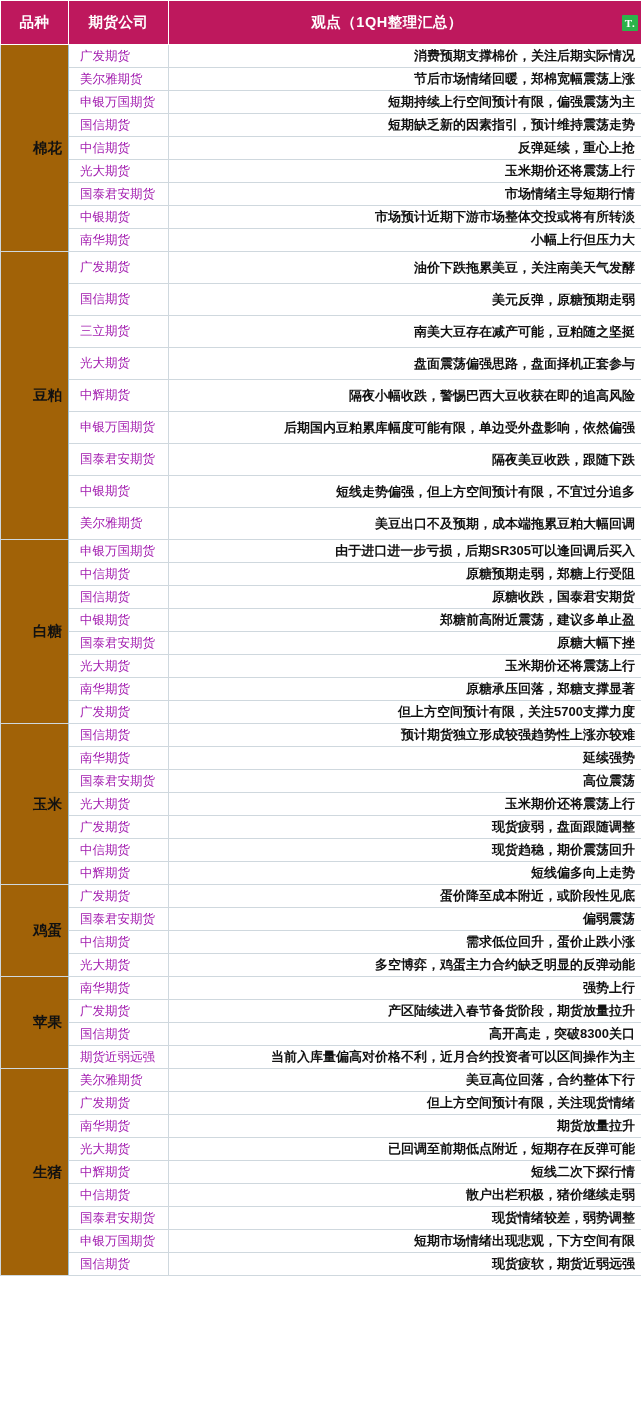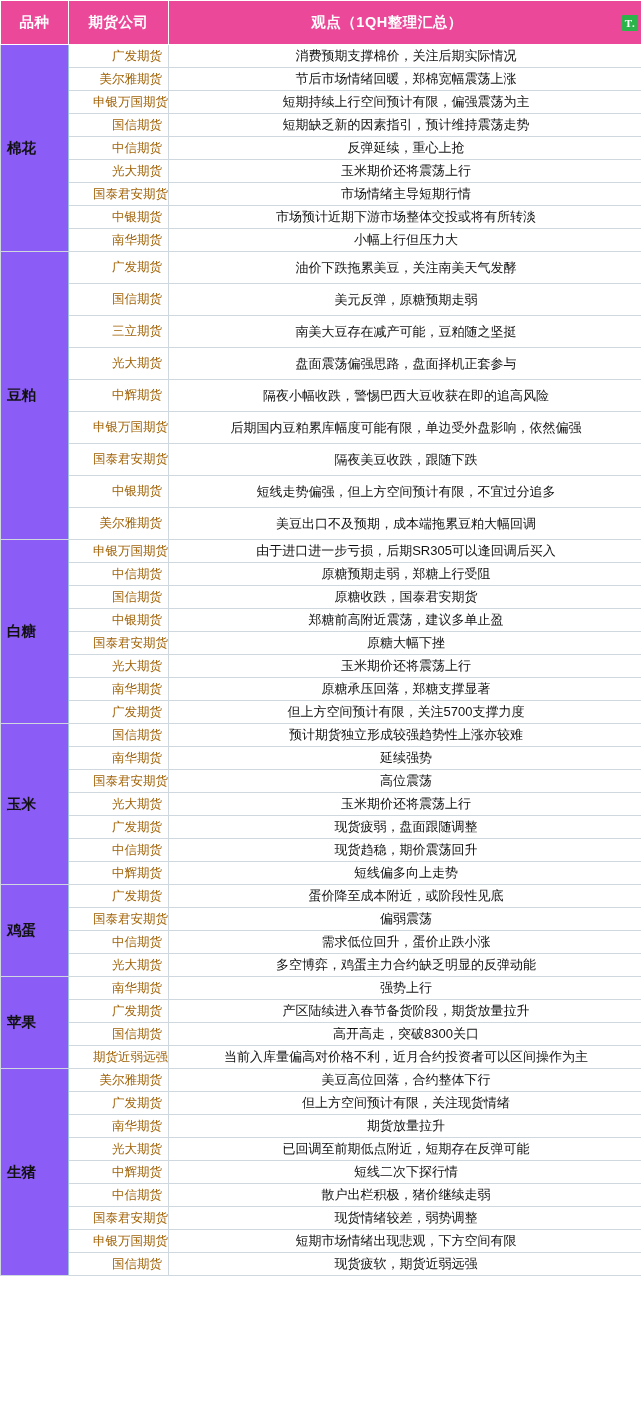--- a/index.html
+++ b/index.html
@@ -14,21 +14,21 @@
   table.sheet {
     width: 641px;
     border-collapse: collapse;
     table-layout: fixed;
   }
   col.c-variety { width: 68px; }
   col.c-company { width: 100px; }
   col.c-view   { width: 473px; }
 
   thead th {
-    background: #ec4899;
+    background: #be185d;
     color: #ffffff;
     font-weight: bold;
     font-size: 14.5px;
     height: 44px;
     border: 1px solid #ffffff;
     text-align: center;
     letter-spacing: 0.5px;
     position: relative;
   }
   thead th.head-view { padding-right: 37px; }
@@ -52,39 +52,40 @@
 
   td {
     border: 1px solid #cfd8de;
     padding: 0 6px;
     height: 23px;
     vertical-align: middle;
     white-space: nowrap;
     overflow: hidden;
   }
   td.variety {
-    background: #8b5cf6;
-    text-align: left;
+    background: #a16207;
+    text-align: right;
     font-weight: bold;
     font-size: 14.5px;
     color: #111111;
     border-left: 1px solid #cfd8de;
     border-right: 1px solid #9fc3d6;
   }
   td.company {
     font-size: 12.5px;
-    color: #a16207;
-    text-align: right;
-    padding-left: 24px;
+    color: #a21caf;
+    text-align: left;
+    padding-left: 11px;
   }
   td.view {
     font-size: 13px;
     color: #111111;
-    text-align: center;
+    text-align: right;
     padding-left: 8px;
+    font-weight: bold;
   }
   tr.group-start td.company, tr.group-start td.view {
     border-top: 1px solid #cfd8de;
   }
   .tall td { height: 32px; }
   tbody tr:nth-child(odd) td.company,
   tbody tr:nth-child(odd) td.view { background: #ffffff; }
   tbody tr:nth-child(even) td.company,
   tbody tr:nth-child(even) td.view { background: #ffffff; }
 </style>

